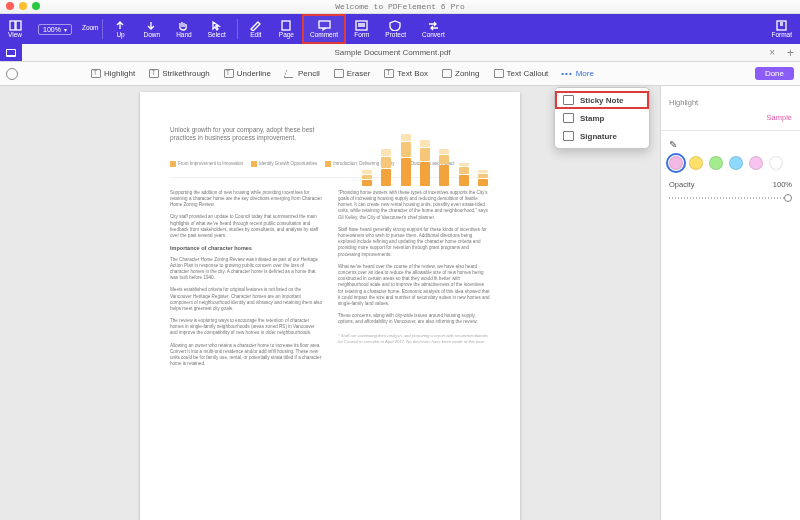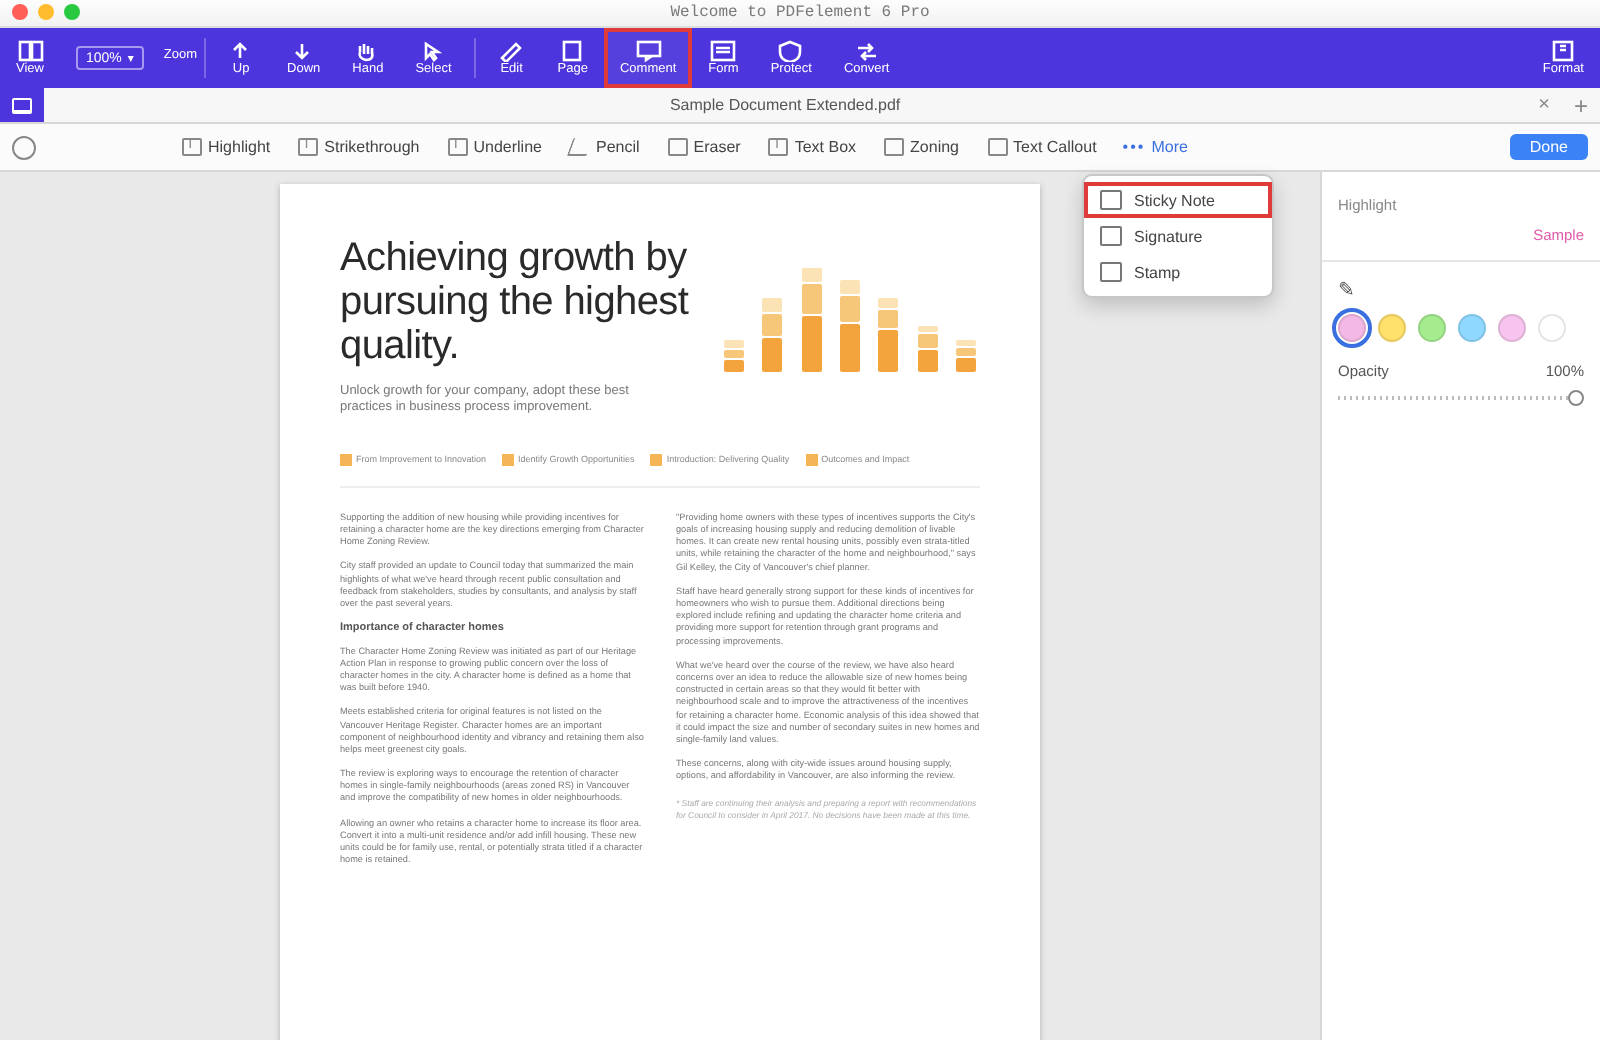--- a/index.html
+++ b/index.html
@@ -22,21 +22,21 @@
   .home-ico { width:10px; height:8px; border:1px solid #fff; border-bottom-width:2px; border-radius:1px;}
   .tabname { font-size:8px; color:#555; margin-left:auto; margin-right:auto;}
   .tab-x { font-size:10px; color:#888; padding:0 6px;}
   .tab-plus { font-size:12px; color:#888; padding:0 6px;}
   .annobar { height:24px; background:#fbfbfb; border-bottom:1px solid #d7d7d7; display:flex; align-items:center; padding:0 6px; font-size:8px; color:#444;}
   .anno-item { display:flex; align-items:center; gap:3px; padding:0 7px; height:100%;}
   .anno-ico {width:10px; height:9px; border:1px solid #888; border-radius:1px; position:relative;}
   .anno-ico.t::after{content:"T"; position:absolute; font-size:7px; color:#888; left:1px; top:-1px;}
   .anno-ico.pen{border:none;border-bottom:1px solid #888; border-left:1px solid #888; transform:skew(-20deg);}
   .more-link { color:#3a6fe0; display:flex; align-items:center; gap:3px; padding:0 6px;}
-  .done-pill { background:#3b82f6; color:#fff; border-radius:3px; padding:2px 10px; font-size:8px; margin-left:6px;}
+  .done-pill { background:#8b5cf6; color:#fff; border-radius:3px; padding:2px 10px; font-size:8px; margin-left:6px;}
   .gear { width:12px; height:12px; border:1px solid #888; border-radius:50%; margin-right:6px; position:relative;}
   .content { position:absolute; top:86px; bottom:0; left:0; right:0; display:flex;}
   .canvas { flex:1; background:#e9e9e9; overflow:hidden; display:flex; justify-content:center; padding-top:6px;}
   .page { width:380px; height:440px; background:#fff; box-shadow:0 1px 3px rgba(0,0,0,0.25); padding:26px 30px; position:relative;}
   .headline { font-size:20px; font-weight:300; color:#2a2a2a; line-height:1.1; letter-spacing:-0.3px; width:58%;}
   .sub { font-size:6.5px; color:#777; margin-top:8px; width:52%; line-height:1.3;}
   .chart { position:absolute; right:30px; top:30px; width:130px; height:70px; }
   .bars { position:absolute; left:0; right:0; bottom:6px; height:56px; display:flex; align-items:flex-end; gap:6px; justify-content:space-around;}
   .barcol{ width:10px; display:flex; flex-direction:column-reverse; gap:1px;}
   .seg{ width:100%; border-radius:1px;}
@@ -56,21 +56,21 @@
   .sp-sample { color:#e05ba8; font-size:7.5px;}
   .sp-div { height:1px; background:#e6e6e6; margin:8px -8px;}
   .swatches { display:flex; gap:6px; margin-top:6px;}
   .sw { width:14px; height:14px; border-radius:50%; border:1px solid rgba(0,0,0,0.1);}
   .sw.sel{ outline:2px solid #3a6fe0; outline-offset:1px;}
   .pen-ico { font-size:10px; color:#555; }
   .opacity-row{ display:flex; justify-content:space-between; margin-top:10px; font-size:7.5px;}
   .slider { margin-top:5px; height:8px; position:relative;}
   .track { position:absolute; left:0; right:0; top:3px; height:2px; background:repeating-linear-gradient(90deg,#bbb 0 1px,transparent 1px 3px);}
   .thumb { position:absolute; right:0; top:0; width:8px; height:8px; border-radius:50%; background:#fff; border:1px solid #888;}
-  .dropdown { position:absolute; top:87px; left:541px; width:96px; background:#fff; border:1px solid #c7c7c7; border-radius:5px; box-shadow:0 4px 10px rgba(0,0,0,0.18); padding:3px 0; z-index:50;}
+  .dropdown { position:absolute; top:87px; left:554px; width:96px; background:#fff; border:1px solid #c7c7c7; border-radius:5px; box-shadow:0 4px 10px rgba(0,0,0,0.18); padding:3px 0; z-index:50;font-weight:bold;}
   .dd-item { display:flex; align-items:center; gap:6px; padding:4px 8px; font-size:8px; color:#444;}
   .dd-item.hi { outline:2px solid #e03b3b; outline-offset:-2px;}
   .dd-ico { width:11px; height:10px; border:1px solid #777; border-radius:1px;}
   svg.mini{width:13px;height:11px;stroke:#fff;stroke-width:1.3;fill:none;}
 </style>
 </head>
 <body>
 
 <div class="titlebar">
   <div class="traffic">
@@ -167,21 +167,21 @@
         <path d="M5 3 H8 M5 5 H8"></path>
       </svg>
       <span class="mt-label">Format</span>
     </div>
 </div>
 
 <div class="tabstrip">
   <div class="home-btn">
       <div class="home-ico"></div>
     </div>
-  <div class="tabname">Sample Document Extended.pdf</div>
+  <div class="tabname">Sample Document Comment.pdf</div>
   <div class="tab-x">×</div>
   <div class="tab-plus">+</div>
 </div>
 
 <div class="annobar">
   <div class="gear"></div>
   <div style="flex:0 0 60px"></div>
   <div class="anno-item">
       <span class="anno-ico t"></span>
       <span>Highlight</span>
@@ -218,21 +218,20 @@
       <span style="letter-spacing:1px">•••</span>
       <span>More</span>
     </div>
   <div class="spacer"></div>
   <div class="done-pill">Done</div>
 </div>
 
 <div class="content">
   <div class="canvas">
     <div class="page">
-      <div class="headline">Achieving growth by pursuing the highest quality.</div>
       <div class="sub">Unlock growth for your company, adopt these best practices in business process improvement.</div>
       <div class="chart">
         <div class="bars" id="chart-bars">
             <div class="barcol">
               <div class="seg" style="background: rgb(243, 163, 60); height: 5.6px;"></div>
               <div class="seg" style="background: rgb(247, 199, 121); height: 4.66667px;"></div>
               <div class="seg" style="background: rgb(251, 227, 182); height: 3.73333px;"></div>
             </div>
             <div class="barcol">
               <div class="seg" style="background: rgb(243, 163, 60); height: 16.8px;"></div>
@@ -337,19 +336,19 @@
   </div>
 </div>
 
 <div class="dropdown">
   <div class="dd-item hi">
       <span class="dd-ico"></span>
       <span>Sticky Note</span>
     </div>
   <div class="dd-item">
       <span class="dd-ico"></span>
-      <span>Signature</span>
+      <span>Stamp</span>
     </div>
   <div class="dd-item">
       <span class="dd-ico"></span>
-      <span>Stamp</span>
+      <span>Signature</span>
     </div>
 </div>
 
 </body></html>

